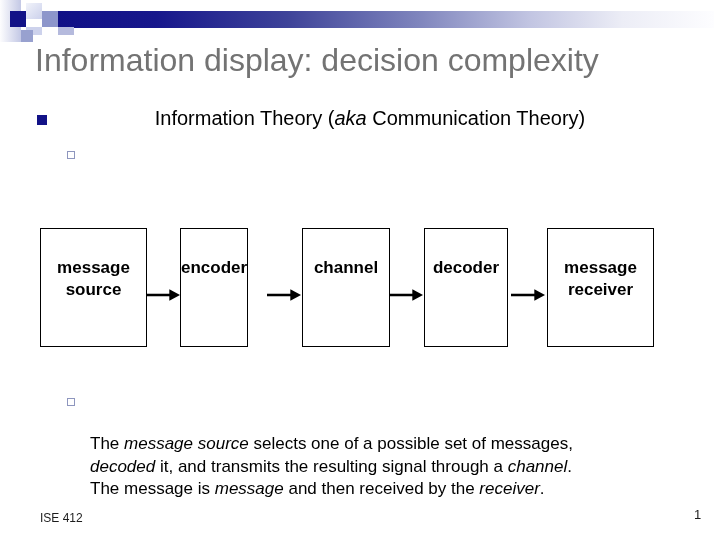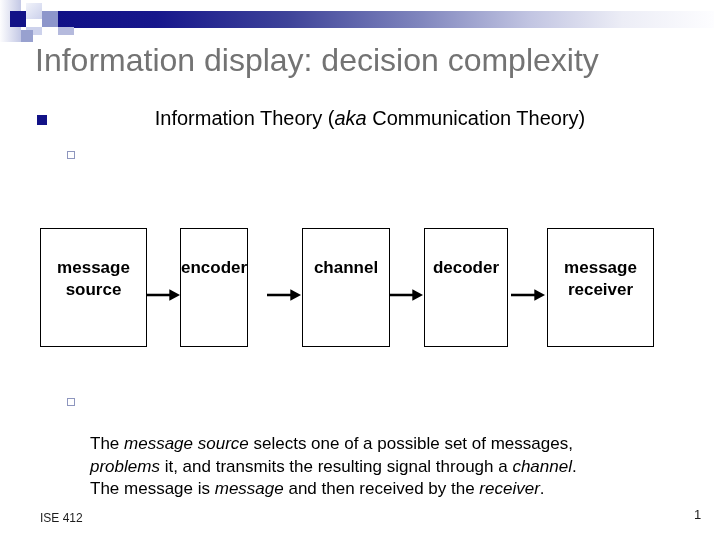--- a/index.html
+++ b/index.html
@@ -117,18 +117,18 @@
         <line x1="0" y1="8" x2="25" y2="8" stroke="#000" stroke-width="2.6"></line>
         <polygon points="24,2 35,8 24,14" fill="#000"></polygon>
       </svg>
     <svg class="arrow arrow4" viewBox="0 0 36 16" xmlns="http://www.w3.org/2000/svg">
         <line x1="0" y1="8" x2="25" y2="8" stroke="#000" stroke-width="2.6"></line>
         <polygon points="24,2 35,8 24,14" fill="#000"></polygon>
       </svg>
   </div>
 
   <div class="hollow-bullet sub2-bullet"></div>
-  <div class="sub2-text"><span>The </span><em>message source</em><span> selects one of a possible set of messages,</span><br><em>problems</em><span> it, and transmits the resulting signal through a </span><em>channel</em><span>.</span><br><span>The message is </span><em>message</em><span> and then received by the </span><em>receiver</em><span>.</span></div>
+  <div class="sub2-text"><span>The </span><em>message source</em><span> selects one of a possible set of messages,</span><br><em>decoded</em><span> it, and transmits the resulting signal through a </span><em>channel</em><span>.</span><br><span>The message is </span><em>message</em><span> and then received by the </span><em>receiver</em><span>.</span></div>
 
   <div class="footer-left">ISE 412</div>
   <div class="page-num">1</div>
 
 </div>
 
 </body></html>

